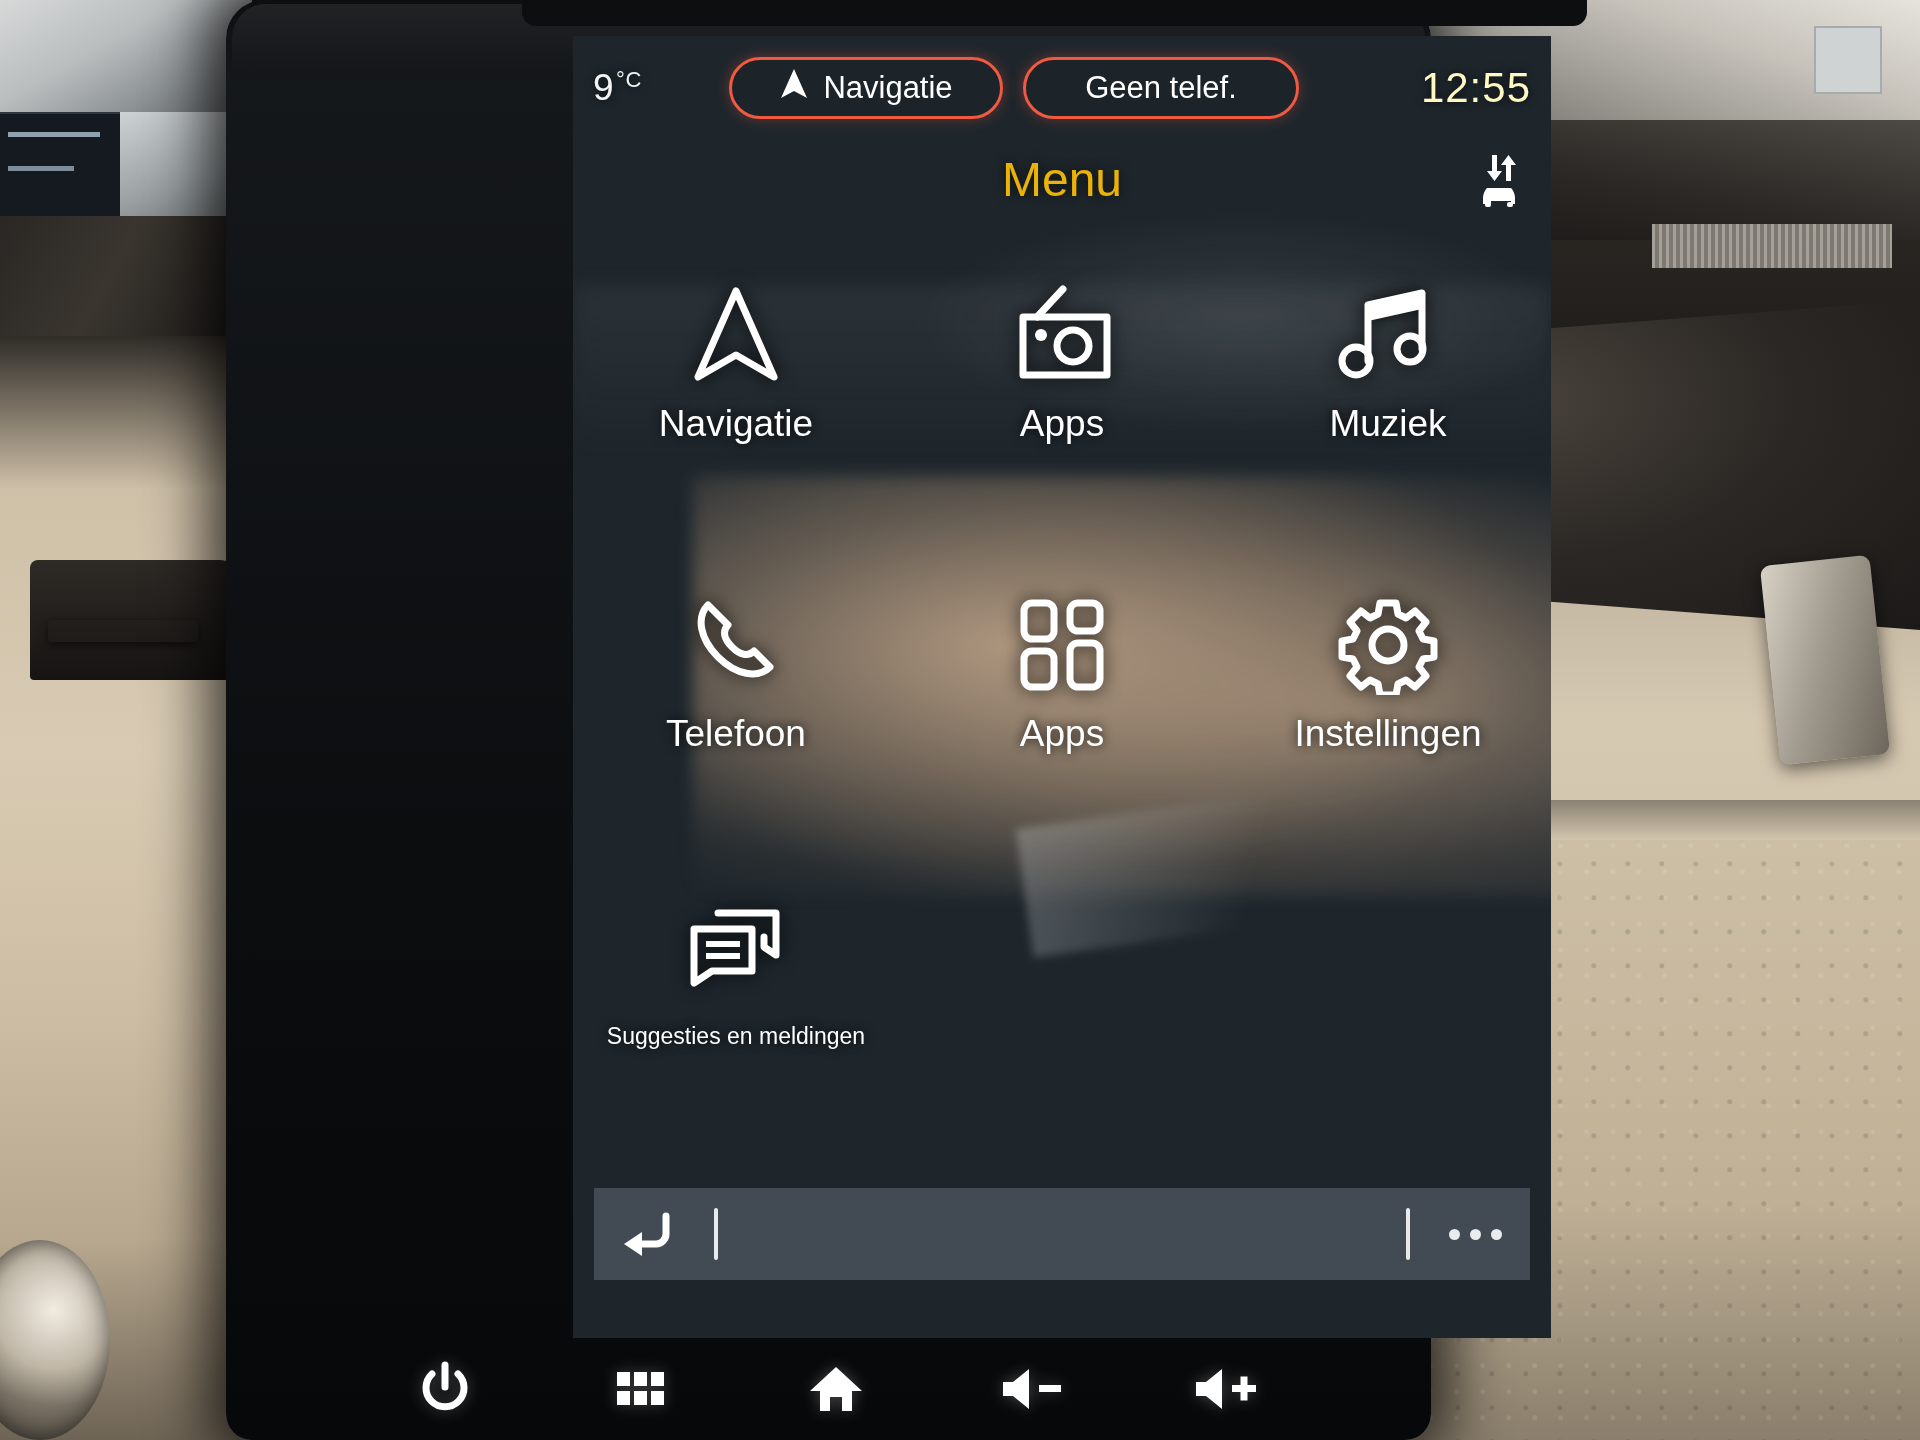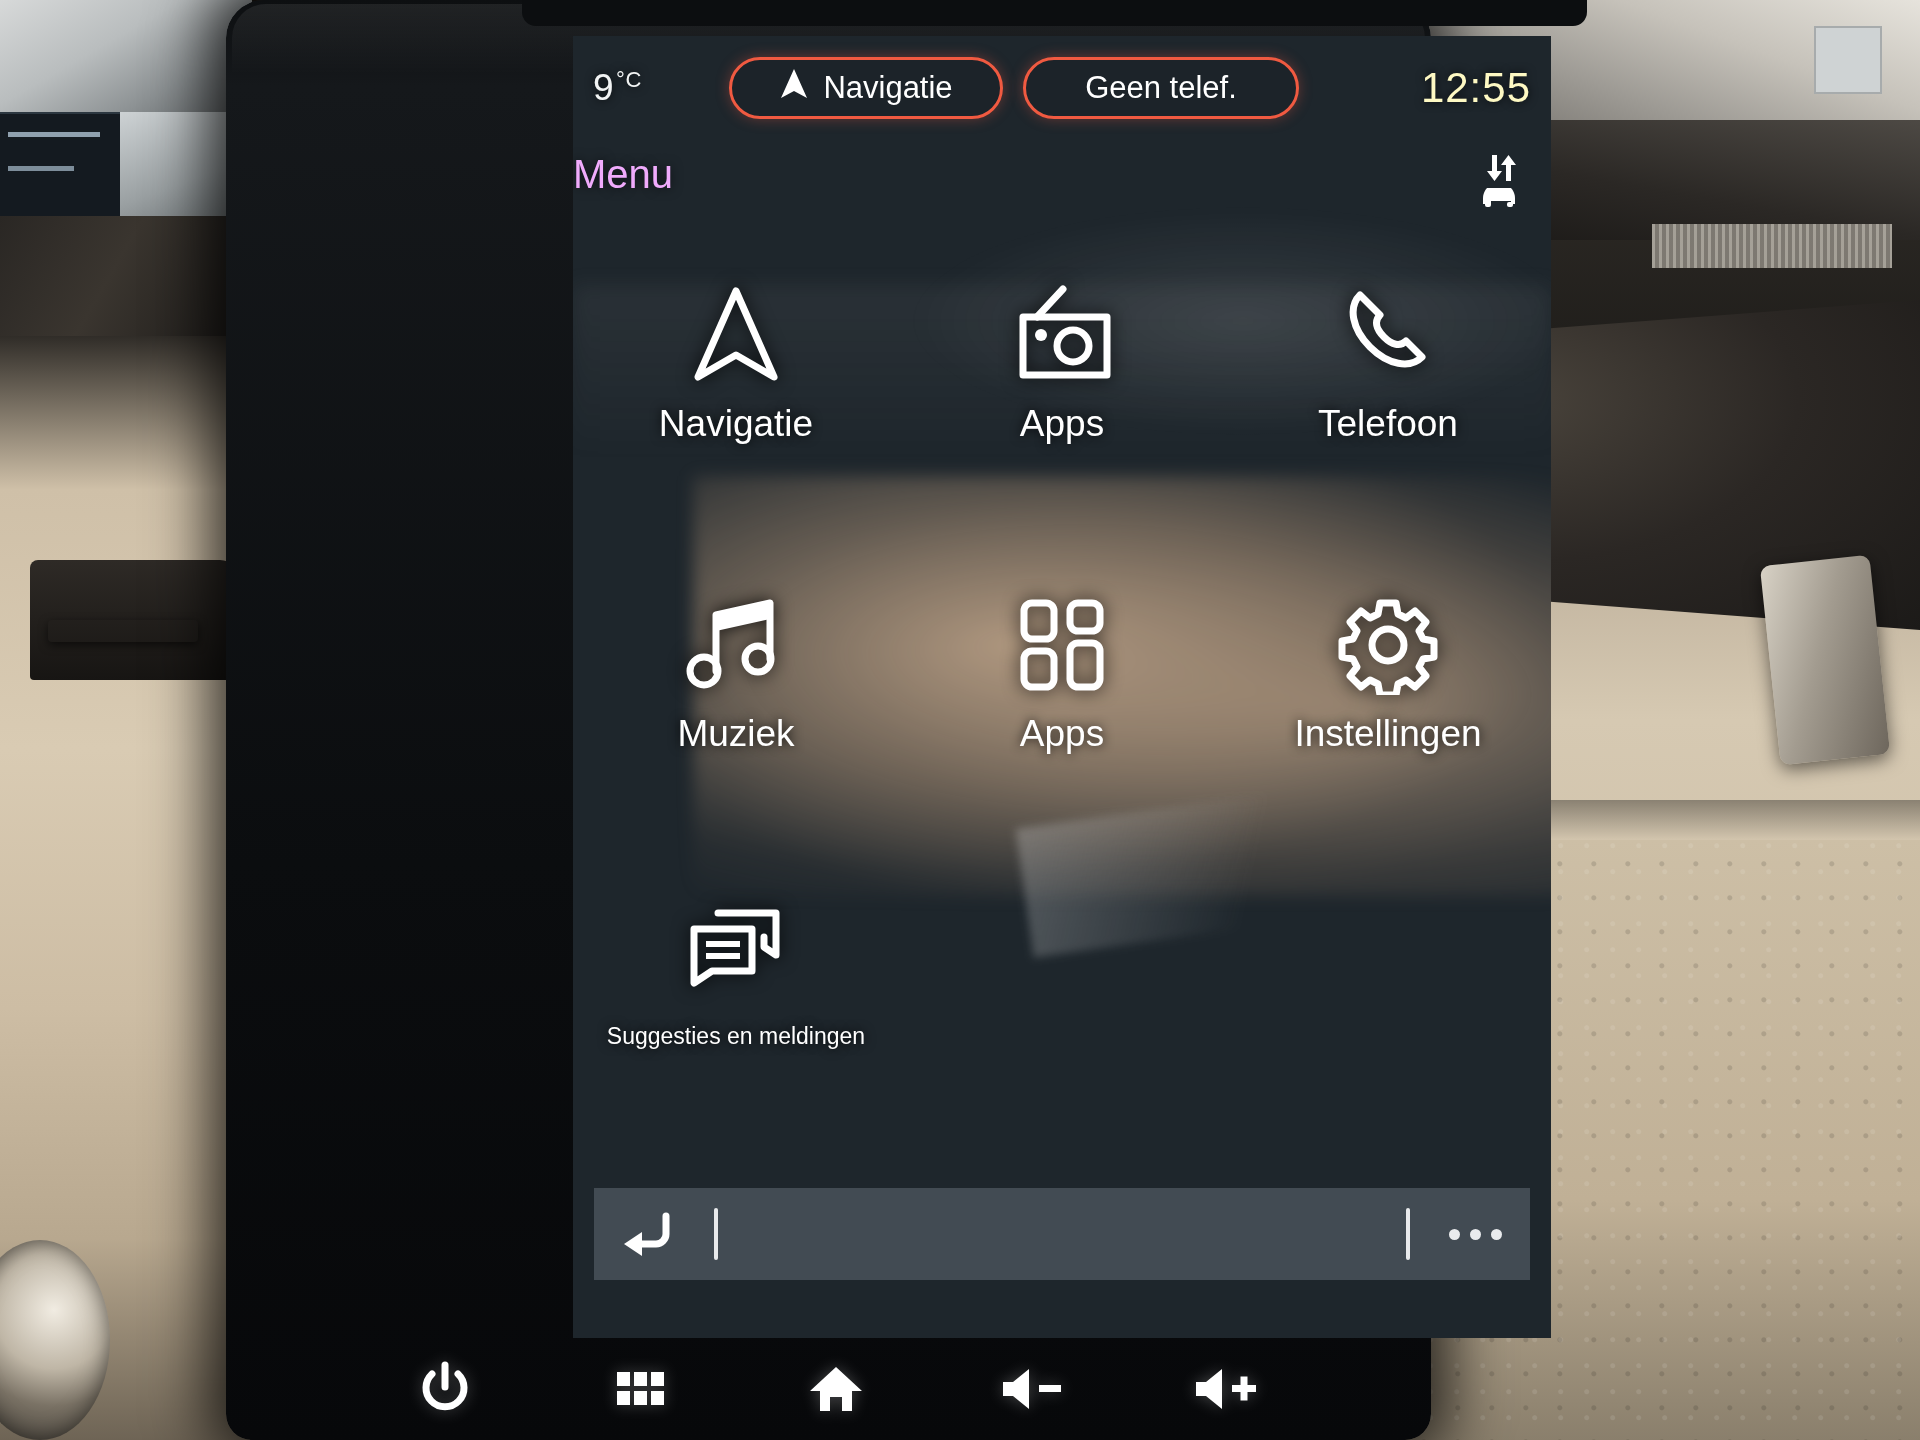--- a/index.html
+++ b/index.html
@@ -135,22 +135,22 @@
     box-shadow:0 0 14px rgba(240,90,65,.35);
     background:rgba(25,32,38,.35);
   }
   #pill-nav { width:274px; margin-left:16px; }
   #pill-phone { width:276px; margin-left:20px; }
   #clock { margin-left:auto; color:#fef9c3; font-size:42px; letter-spacing:1px;
     text-shadow:0 0 10px rgba(0,0,0,.8); }
 
   
   #pageheader { position:absolute; left:0; top:106px; width:978px; height:80px; z-index:5; }
-  #page-title { position:absolute; left:0; right:0; text-align:left; top:10px;
-    color:#f0abfc; font-size:40px; text-shadow:0 0 12px rgba(0,0,0,.7); }
+  #page-title { position:absolute; left:0; right:0; text-align:center; top:10px;
+    color:#eab308; font-size:48px; text-shadow:0 0 12px rgba(0,0,0,.7); }
   #climate-icon { position:absolute; right:26px; top:10px; width:52px; height:56px; }
 
   
   #grid {
     position:absolute; left:0; top:200px; width:978px; height:950px;
     display:grid; grid-template-columns:repeat(3,1fr); grid-template-rows:repeat(3,310px);
     z-index:4;
   }
   .tile { display:flex; flex-direction:column; align-items:center; justify-content:flex-start;
     padding-top:44px; }
@@ -271,37 +271,37 @@
             <rect class="w" x="16" y="34" width="84" height="58" stroke-width="8"></rect>
             <circle class="wf" cx="34" cy="52" r="6"></circle>
             <circle class="w" cx="66" cy="63" r="16" stroke-width="8"></circle>
           </svg>
         </div>
         <div class="lbl">Apps</div>
       </div>
 
       <div class="tile">
         <div class="ico">
-          <svg width="100" height="104" viewBox="0 0 100 104">
-            <path class="w" stroke-width="8" d="M22 12 C10 24 14 46 32 64 C50 82 72 86 84 74 L68 58 C62 64 54 62 46 54 C38 46 36 38 42 32 Z"></path>
-          </svg>
-        </div>
-        <div class="lbl">Telefoon</div>
-      </div>
-
-      <div class="tile">
-        <div class="ico">
           <svg width="104" height="104" viewBox="0 0 104 104">
             <path class="w" d="M32 78 V22 L86 10 V66" stroke-width="8"></path>
             <path class="wf" d="M32 22 L86 10 L86 26 L32 38 Z"></path>
             <circle class="w" cx="20" cy="78" r="14" stroke-width="8"></circle>
             <circle class="w" cx="74" cy="66" r="13" stroke-width="8"></circle>
           </svg>
         </div>
         <div class="lbl">Muziek</div>
+      </div>
+
+      <div class="tile">
+        <div class="ico">
+          <svg width="100" height="104" viewBox="0 0 100 104">
+            <path class="w" stroke-width="8" d="M22 12 C10 24 14 46 32 64 C50 82 72 86 84 74 L68 58 C62 64 54 62 46 54 C38 46 36 38 42 32 Z"></path>
+          </svg>
+        </div>
+        <div class="lbl">Telefoon</div>
       </div>
 
       <div class="tile">
         <div class="ico">
           <svg width="100" height="104" viewBox="0 0 100 104">
             <rect class="w" x="12" y="10" width="30" height="36" rx="8" stroke-width="8"></rect>
             <rect class="w" x="58" y="10" width="30" height="28" rx="8" stroke-width="8"></rect>
             <rect class="w" x="12" y="58" width="30" height="36" rx="8" stroke-width="8"></rect>
             <rect class="w" x="58" y="50" width="30" height="44" rx="8" stroke-width="8"></rect>
           </svg>

